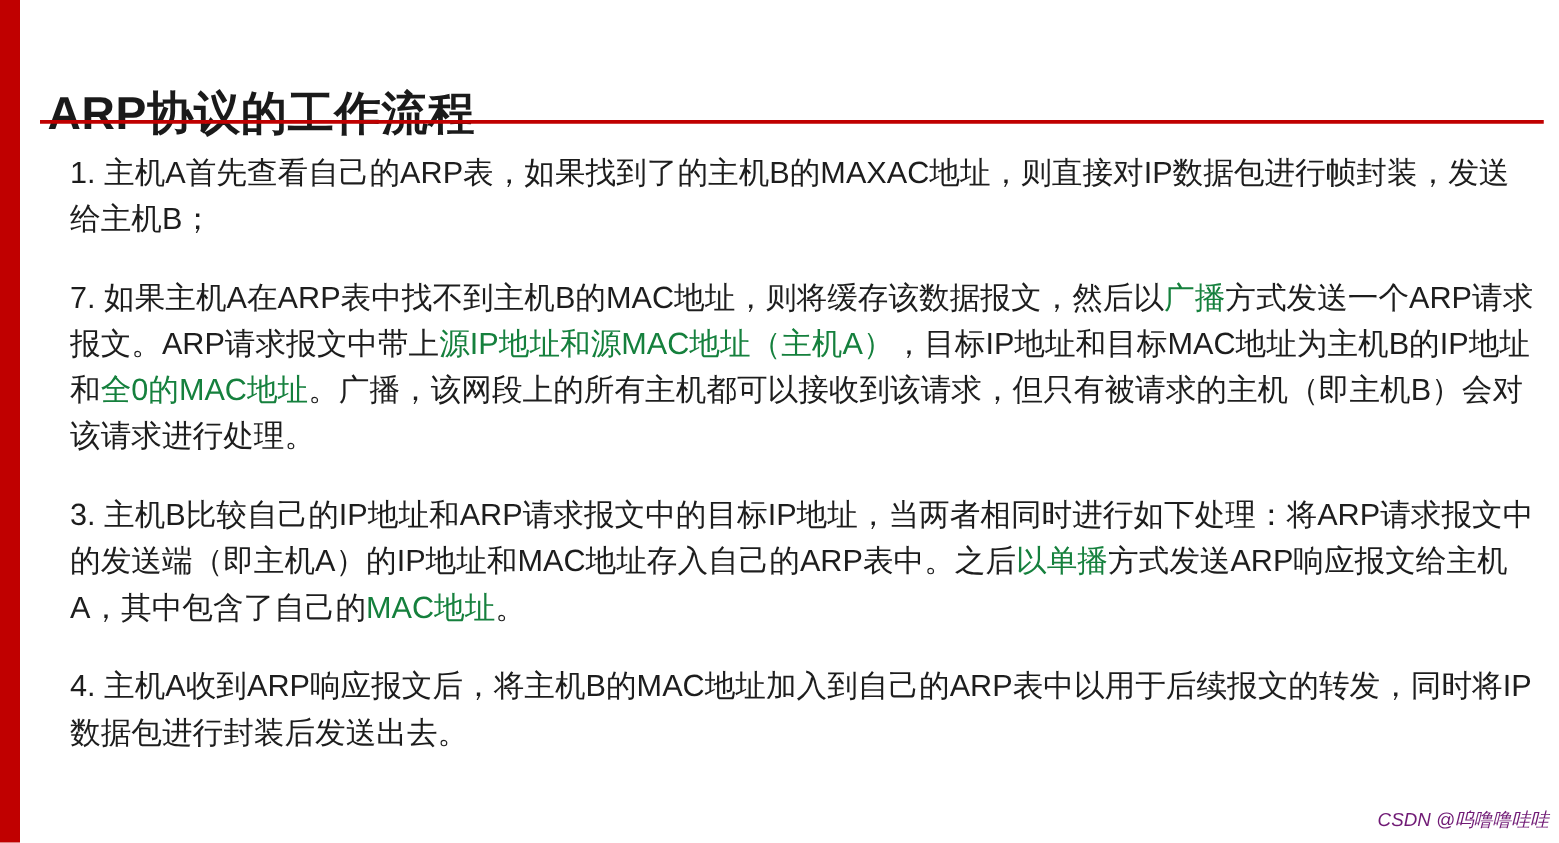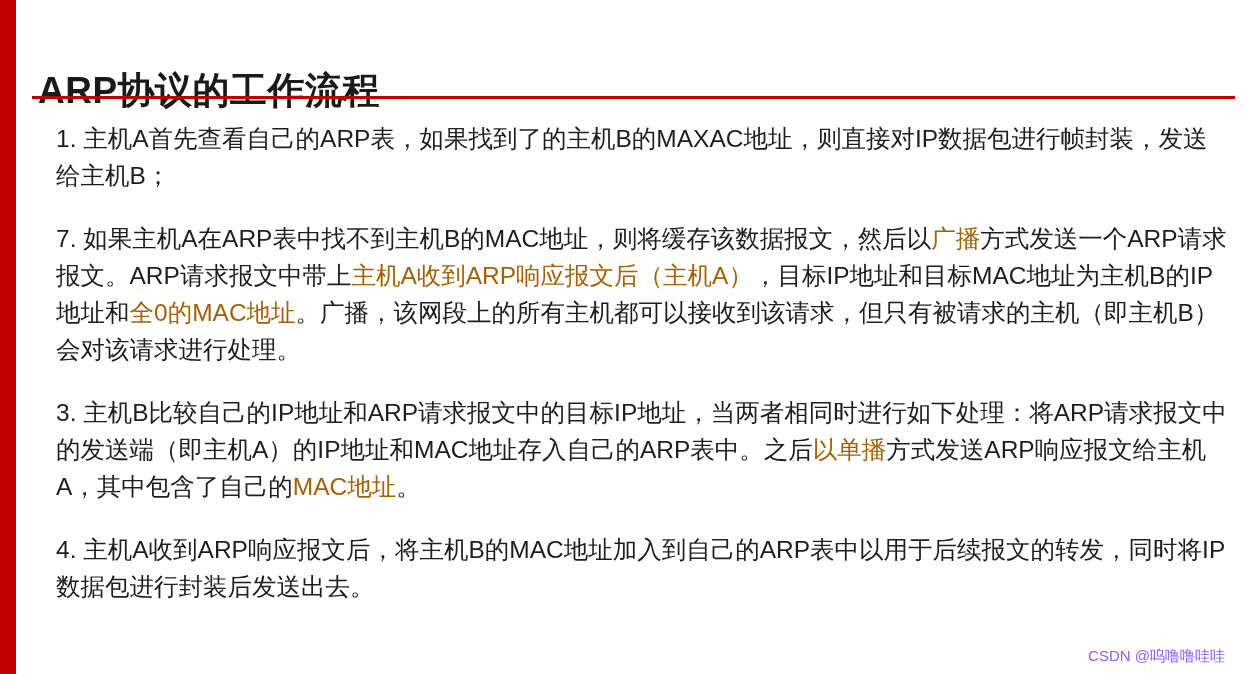--- a/index.html
+++ b/index.html
@@ -63,46 +63,47 @@
   }
   .para {
     font-size: 24.5px;
     line-height: 37px;
     color: #1d1d1d;
     margin: 0 0 26px 0;
     text-align: left;
   }
   .para.p1 { margin-top: 10px; }
   .hl {
-    color: #a16207;
+    color: #15803d;
   }
   .watermark {
     position: absolute;
-    right: 22px;
+    right: 8px;
     bottom: 8px;
     font-size: 15px;
-    color: #8b5cf6;
+    color: #701a75;
     white-space: nowrap;
+    font-style: italic;
   }
 </style>
 </head>
 <body>
 
 <div class="slide">
 
   <div class="left-bar"></div>
 
   <div class="content">
 
     <div class="title">ARP协议的工作流程</div>
     <div class="title-rule"></div>
 
     <div class="body">
       <p class="para p1"><span>1. 主机A首先查看自己的ARP表，如果找到了的主机B的MAXAC地址，则直接对IP数据包进行帧封装，发送给主机B；</span></p>
-      <p class="para"><span>7. 如果主机A在ARP表中找不到主机B的MAC地址，则将缓存该数据报文，然后以</span><span class="hl">广播</span><span>方式发送一个ARP请求报文。ARP请求报文中带上</span><span class="hl">主机A收到ARP响应报文后（主机A）</span><span>，目标IP地址和目标MAC地址为主机B的IP地址和</span><span class="hl">全0的MAC地址</span><span>。广播，该网段上的所有主机都可以接收到该请求，但只有被请求的主机（即主机B）会对该请求进行处理。</span></p>
+      <p class="para"><span>7. 如果主机A在ARP表中找不到主机B的MAC地址，则将缓存该数据报文，然后以</span><span class="hl">广播</span><span>方式发送一个ARP请求报文。ARP请求报文中带上</span><span class="hl">源IP地址和源MAC地址（主机A）</span><span>，目标IP地址和目标MAC地址为主机B的IP地址和</span><span class="hl">全0的MAC地址</span><span>。广播，该网段上的所有主机都可以接收到该请求，但只有被请求的主机（即主机B）会对该请求进行处理。</span></p>
       <p class="para"><span>3. 主机B比较自己的IP地址和ARP请求报文中的目标IP地址，当两者相同时进行如下处理：将ARP请求报文中的发送端（即主机A）的IP地址和MAC地址存入自己的ARP表中。之后</span><span class="hl">以单播</span><span>方式发送ARP响应报文给主机A，其中包含了自己的</span><span class="hl">MAC地址</span><span>。</span></p>
       <p class="para"><span>4. 主机A收到ARP响应报文后，将主机B的MAC地址加入到自己的ARP表中以用于后续报文的转发，同时将IP数据包进行封装后发送出去。</span></p>
     </div>
 
   </div>
 
   <div class="watermark">CSDN @呜噜噜哇哇</div>
 
 </div>
 

